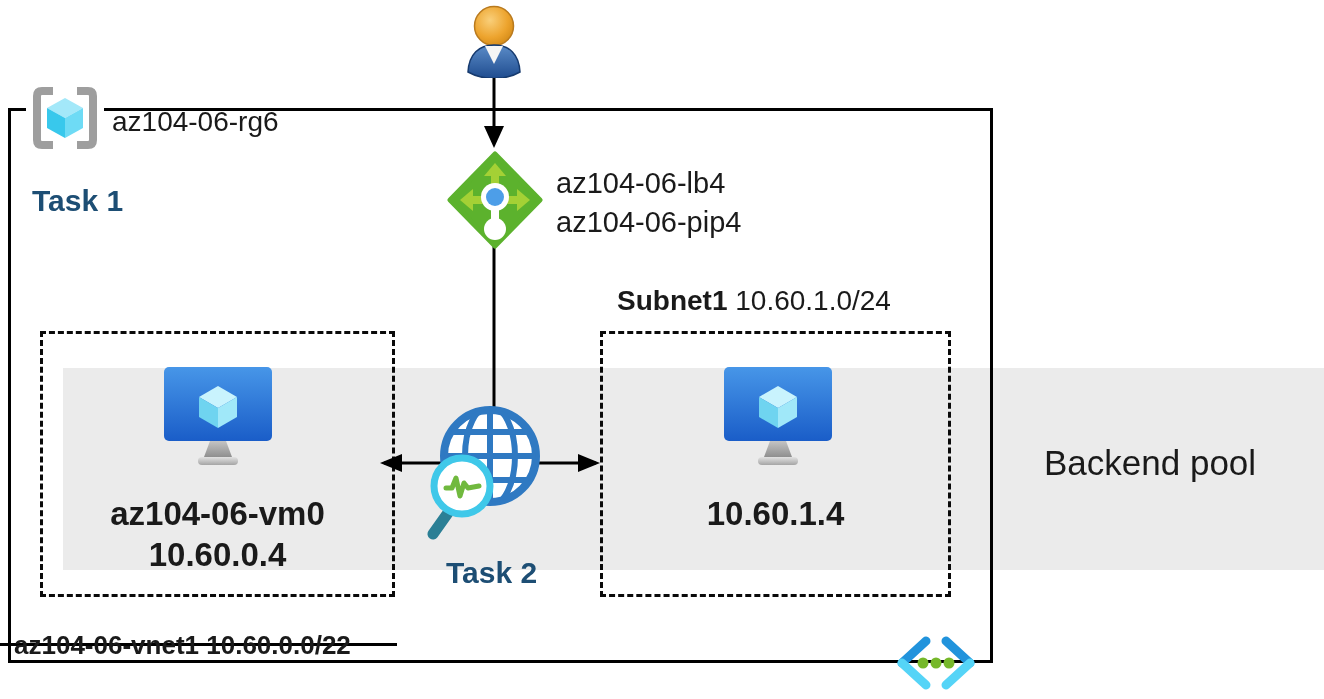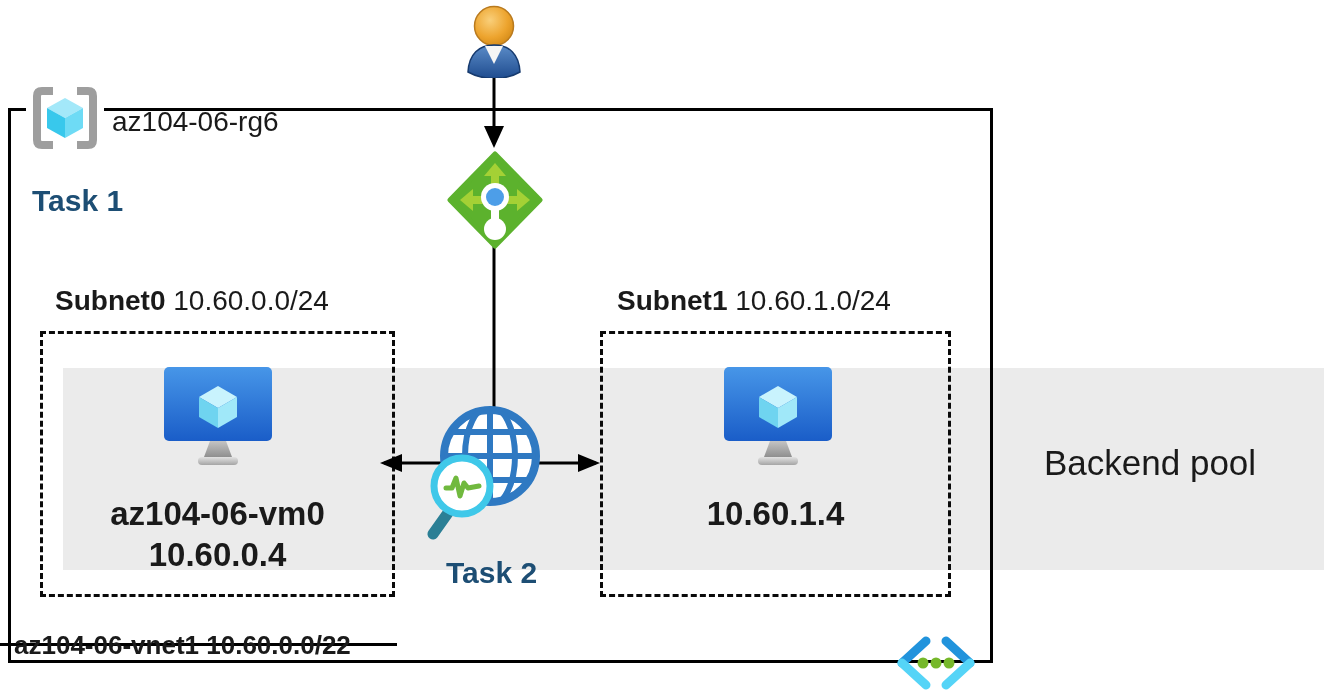--- a/index.html
+++ b/index.html
@@ -155,25 +155,25 @@
     <line x1="56" y1="7" x2="80" y2="29" stroke="#2193dc" stroke-width="9" stroke-linecap="round"></line>
     <line x1="80" y1="29" x2="56" y2="51" stroke="#55d4f7" stroke-width="9" stroke-linecap="round"></line>
     <circle cx="33" cy="29" r="5.5" fill="#76b82a"></circle>
     <circle cx="46" cy="29" r="5.5" fill="#76b82a"></circle>
     <circle cx="59" cy="29" r="5.5" fill="#76b82a"></circle>
   </svg>
 
   <div class="abs label rg-label">az104-06-rg6</div>
   <div class="abs label task task1">Task 1</div>
 
+  <div class="abs label lb-labels">
+    <div>az104-06-lb4</div>
+    <div>az104-06-pip4</div>
+  </div>
 
-  <div class="abs label subnet-label subnet0-label">
-    <b>Subnet0</b>
-    <span>10.60.0.0/24</span>
-  </div>
   <div class="abs label subnet-label subnet1-label">
     <b>Subnet1</b>
     <span>10.60.1.0/24</span>
   </div>
 
   <div class="abs vm-label vm0-label">
     <div>az104-06-vm0</div>
     <div>10.60.0.4</div>
   </div>
   <div class="abs vm-label vm1-label">

